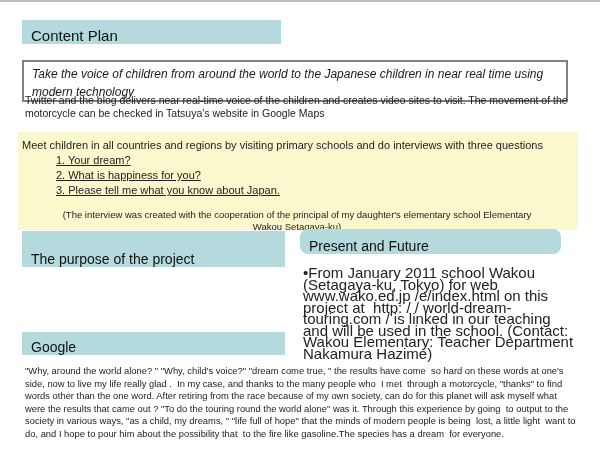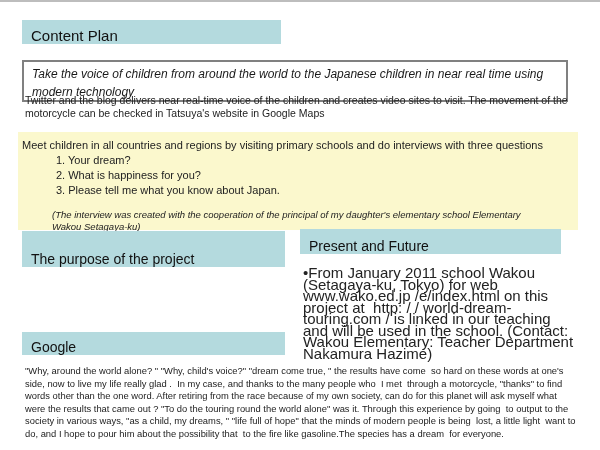--- a/index.html
+++ b/index.html
@@ -60,33 +60,33 @@
   .interview-box {
     position: absolute;
     left: 18px; top: 132px;
     width: 560px; height: 98px;
     background: #fbf8cd;
     box-sizing: border-box;
     padding: 6px 6px 0 4px;
     font-size: 11px;
     line-height: 15px;
   }
-  .iv-list { margin-left: 34px; }
+  .iv-list { margin-left: 34px; text-decoration: underline; }
   .iv-note {
     margin-top: 11px;
-    font-style: italic;
+    text-align: center;
     font-size: 9.5px;
     line-height: 12px;
     padding: 0 30px;
     white-space: pre-wrap;
   }
   .col-header { font-size: 14px; }
   .purpose-header { left: 22px; top: 231px; width: 263px; height: 36px; }
   .thought-header { left: 22px; top: 332px; width: 263px; height: 23px; }
-  .pf-header     { left: 300px; top: 229px; width: 261px; height: 25px; }
+  .pf-header     { left: 300px; top: 229px; width: 261px; height: 25px; border-radius: 8px; }
   .purpose-body {
     position: absolute;
     left: 25px; top: 260px;
     width: 268px;
     font-size: 9px;
     line-height: 11.5px;
   }
   .purpose-body p { margin: 0 0 11px 0; white-space: pre-wrap; }
   .pf-body {
     position: absolute;

